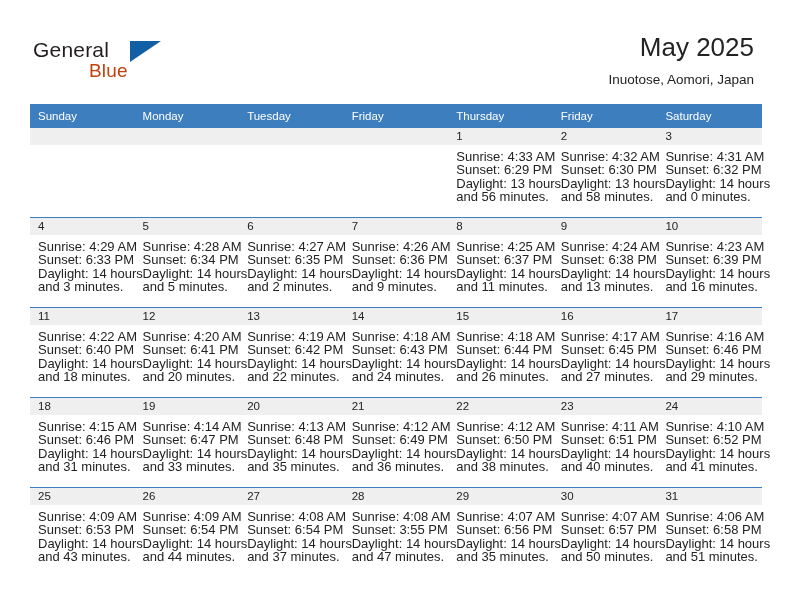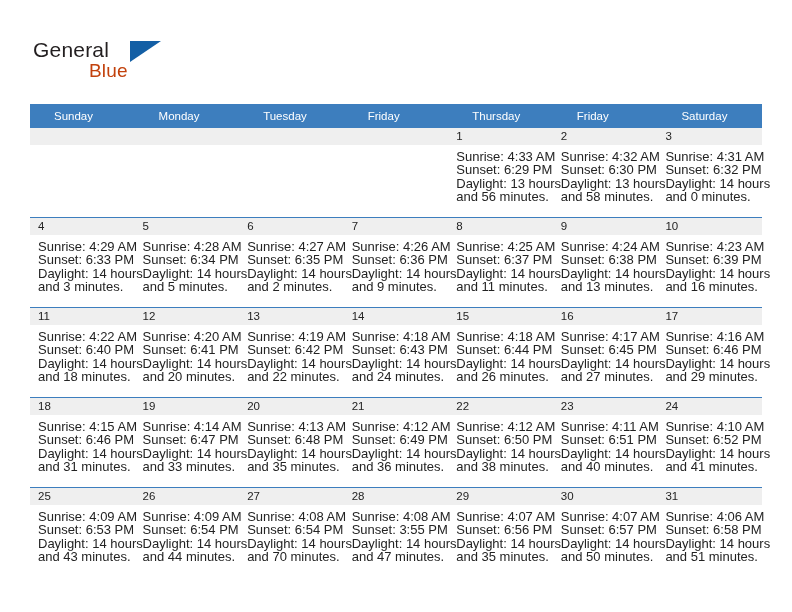--- a/index.html
+++ b/index.html
@@ -94,21 +94,21 @@
     border-collapse: collapse;
     table-layout: fixed;
   }
 
   .calendar th {
     background: #3d7ebe;
     color: #ffffff;
     font-size: 11.5px;
     font-weight: normal;
     text-align: left;
-    padding: 6px 0 6px 24px;
+    padding: 6px 0 6px 8px;
     height: 11px;
     border: none;
   }
 
   .calendar td {
     vertical-align: top;
     padding: 0;
     border: none;
     border-top: 1px solid #3d7ebe;
     height: 89px;
@@ -151,20 +151,24 @@
 <div class="page">
 
   <div class="header">
 
     <div class="brand">
       <span class="brand-general">General</span>
       <span class="brand-flag"></span>
       <span class="brand-blue">Blue</span>
     </div>
 
+    <div class="title-block">
+      <div class="cal-title">May 2025</div>
+      <div class="cal-subtitle">Inuotose, Aomori, Japan</div>
+    </div>
 
   </div>
 
   <table class="calendar">
     <thead>
       <tr>
         <th>Sunday</th>
         <th>Monday</th>
         <th>Tuesday</th>
         <th>Friday</th>
@@ -452,21 +456,21 @@
               <div>Daylight: 14 hours</div>
               <div>and 44 minutes.</div>
             </div>
           </td>
           <td>
             <div class="daynum-band">27</div>
             <div class="cell-body">
               <div>Sunrise: 4:08 AM</div>
               <div>Sunset: 6:54 PM</div>
               <div>Daylight: 14 hours</div>
-              <div>and 70 minutes.</div>
+              <div>and 37 minutes.</div>
             </div>
           </td>
           <td>
             <div class="daynum-band">28</div>
             <div class="cell-body">
               <div>Sunrise: 4:08 AM</div>
               <div>Sunset: 3:55 PM</div>
               <div>Daylight: 14 hours</div>
               <div>and 47 minutes.</div>
             </div>

